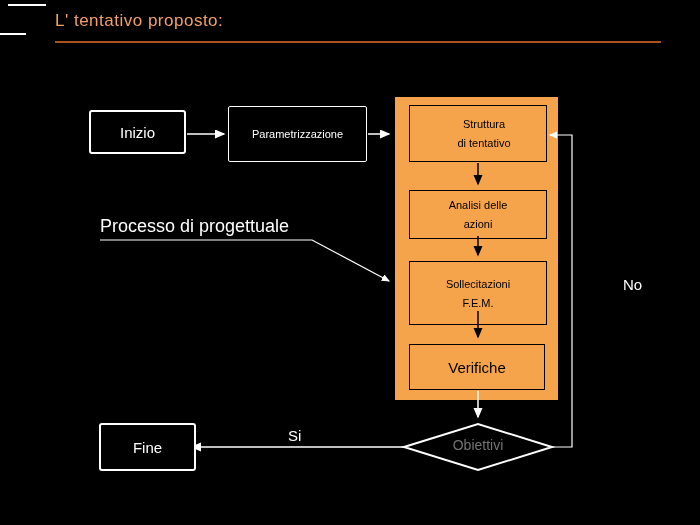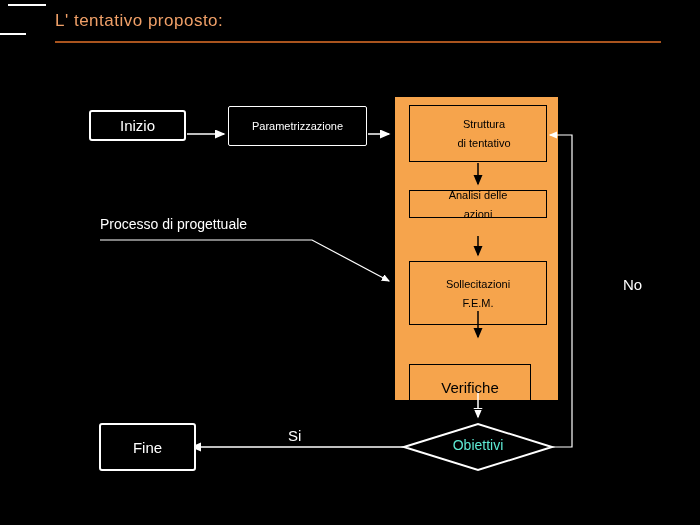--- a/index.html
+++ b/index.html
@@ -31,49 +31,49 @@
     background: var(--panel, #F6A44C);
   }
   .box {
     position: absolute;
     display: flex; flex-direction: column;
     align-items: center; justify-content: center;
     text-align: center; color: #fff; background: #000;
     border: 2px solid #fff; border-radius: 3px;
     font-size: 15px;
   }
-  .box-inizio { left: 89px; top: 110px; width: 97px; height: 31px; }
+  .box-inizio { left: 89px; top: 110px; width: 97px; height: 44px; }
   .box-fine   { left: 99px; top: 423px; width: 97px; height: 48px; }
-  .box-param  { left: 228px; top: 106px; width: 139px; height: 40px;
+  .box-param  { left: 228px; top: 106px; width: 139px; height: 56px;
                 border-width: 1px; border-radius: 2px; font-size: 11px; }
   .inner-box {
     position: absolute;
     display: flex; flex-direction: column;
     align-items: center; justify-content: center;
     text-align: center; color: #000;
     border: 1px solid #000;
     font-size: 11px; gap: 7px;
     background: transparent;
   }
   .ib-struttura { left: 409px; top: 105px; width: 138px; height: 57px; padding-left: 12px; }
-  .ib-analisi   { left: 409px; top: 190px; width: 138px; height: 28px; }
+  .ib-analisi   { left: 409px; top: 190px; width: 138px; height: 49px; }
   .ib-sollecit  { left: 409px; top: 261px; width: 138px; height: 64px; }
-  .ib-verifiche { left: 409px; top: 344px; width: 122px; height: 46px; font-size: 15px; margin-top: 20px; }
+  .ib-verifiche { left: 409px; top: 344px; width: 136px; height: 46px; font-size: 15px; }
   svg.connectors {
     position: absolute; left: 0; top: 0;
     width: 700px; height: 525px;
     pointer-events: none;
   }
   .flow-label { position: absolute; color: #fff; font-size: 15px; }
-  .lbl-processo { left: 100px; top: 216px; font-size: 14px; }
+  .lbl-processo { left: 100px; top: 216px; font-size: 18px; }
   .lbl-si { left: 288px; top: 427px; }
   .lbl-no { left: 623px; top: 276px; }
   .lbl-obiettivi {
     position: absolute; left: 404px; top: 437px; width: 148px;
-    text-align: center; color: #5eead4; font-size: 14px;
+    text-align: center; color: #737373; font-size: 14px;
   }
 </style>
 </head>
 <body>
 
 <div class="slide" style="--bg: #000000; --title: #F0A068; --rule: #A9541E; --panel: #F6A44C;">
 
   <div class="deco deco-top"></div>
   <div class="deco deco-left"></div>
 

